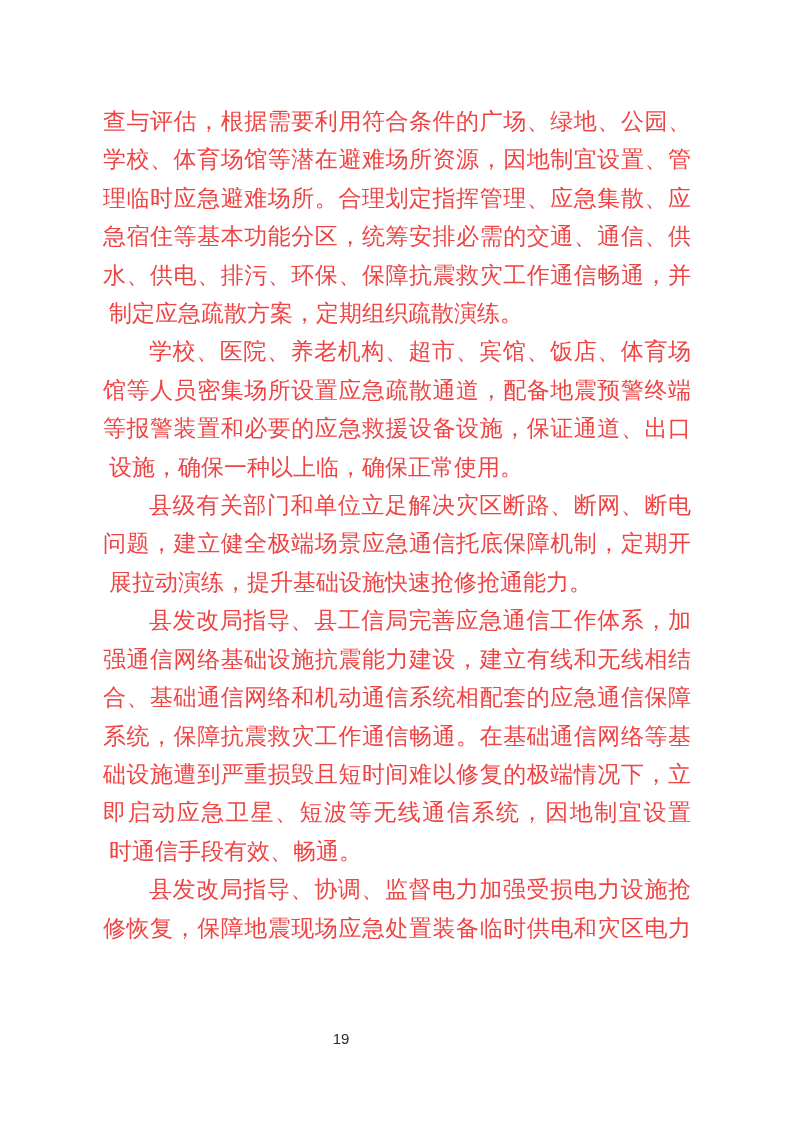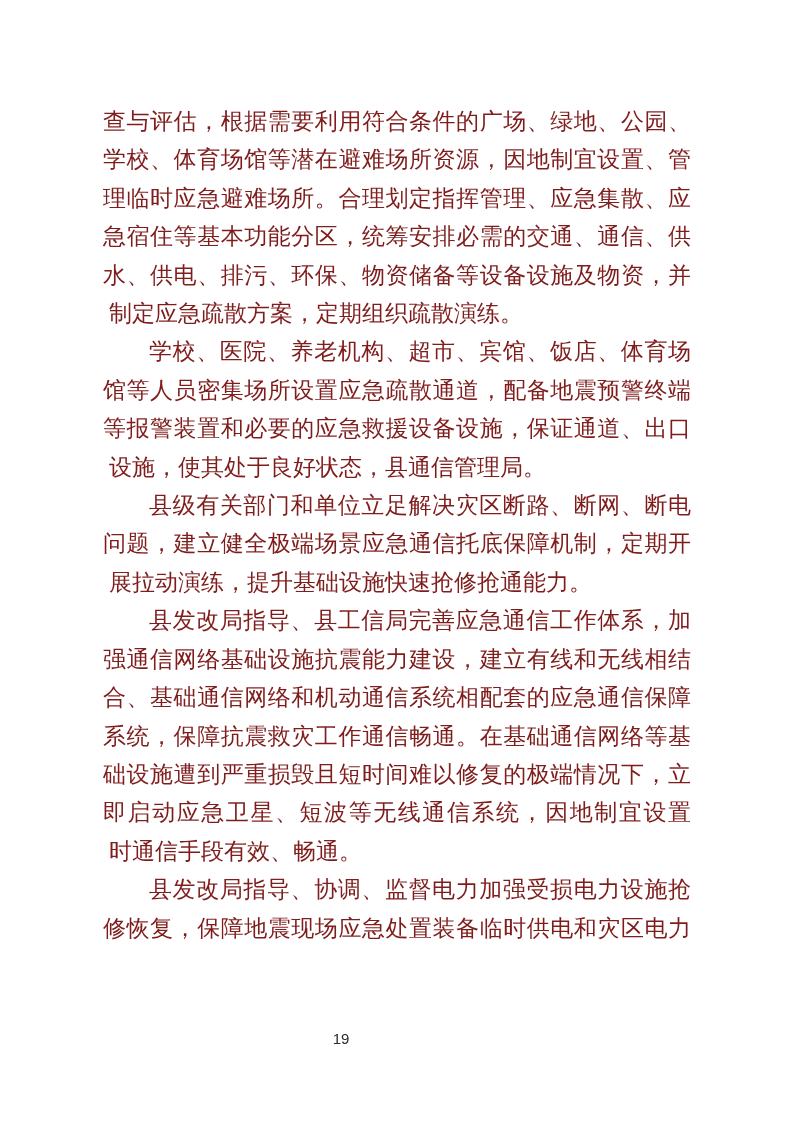--- a/index.html
+++ b/index.html
@@ -15,21 +15,21 @@
     overflow: hidden;
     font-family: "Liberation Serif", "DejaVu Serif", serif;
   }
   .text-block {
     position: absolute;
     left: 103px;
     top: 103px;
     width: 588px;
     font-size: 23px;
     line-height: 38.4px;
-    color: #7f1d1d;
+    color: #ef4444;
     letter-spacing: 0;
   }
   .text-line {
     text-align: justify;
     text-align-last: justify;
     text-justify: inter-character;
     white-space: pre-wrap;
     overflow: visible;
   }
   .text-line.no-justify {
@@ -53,26 +53,26 @@
 </style>
 </head>
 <body>
 
 <div class="page">
   <div class="text-block">
       <div class="text-line">查与评估，根据需要利用符合条件的广场、绿地、公园、</div>
       <div class="text-line">学校、体育场馆等潜在避难场所资源，因地制宜设置、管</div>
       <div class="text-line">理临时应急避难场所。合理划定指挥管理、应急集散、应</div>
       <div class="text-line">急宿住等基本功能分区，统筹安排必需的交通、通信、供</div>
-      <div class="text-line">水、供电、排污、环保、物资储备等设备设施及物资，并</div>
+      <div class="text-line">水、供电、排污、环保、保障抗震救灾工作通信畅通，并</div>
       <div class="text-line no-justify">制定应急疏散方案，定期组织疏散演练。</div>
       <div class="text-line indent">学校、医院、养老机构、超市、宾馆、饭店、体育场</div>
       <div class="text-line">馆等人员密集场所设置应急疏散通道，配备地震预警终端</div>
       <div class="text-line">等报警装置和必要的应急救援设备设施，保证通道、出口</div>
-      <div class="text-line no-justify">设施，使其处于良好状态，县通信管理局。</div>
+      <div class="text-line no-justify">设施，确保一种以上临，确保正常使用。</div>
       <div class="text-line indent">县级有关部门和单位立足解决灾区断路、断网、断电</div>
       <div class="text-line">问题，建立健全极端场景应急通信托底保障机制，定期开</div>
       <div class="text-line no-justify">展拉动演练，提升基础设施快速抢修抢通能力。</div>
       <div class="text-line indent">县发改局指导、县工信局完善应急通信工作体系，加</div>
       <div class="text-line">强通信网络基础设施抗震能力建设，建立有线和无线相结</div>
       <div class="text-line">合、基础通信网络和机动通信系统相配套的应急通信保障</div>
       <div class="text-line">系统，保障抗震救灾工作通信畅通。在基础通信网络等基</div>
       <div class="text-line">础设施遭到严重损毁且短时间难以修复的极端情况下，立</div>
       <div class="text-line">即启动应急卫星、短波等无线通信系统，因地制宜设置</div>
       <div class="text-line no-justify">时通信手段有效、畅通。</div>

